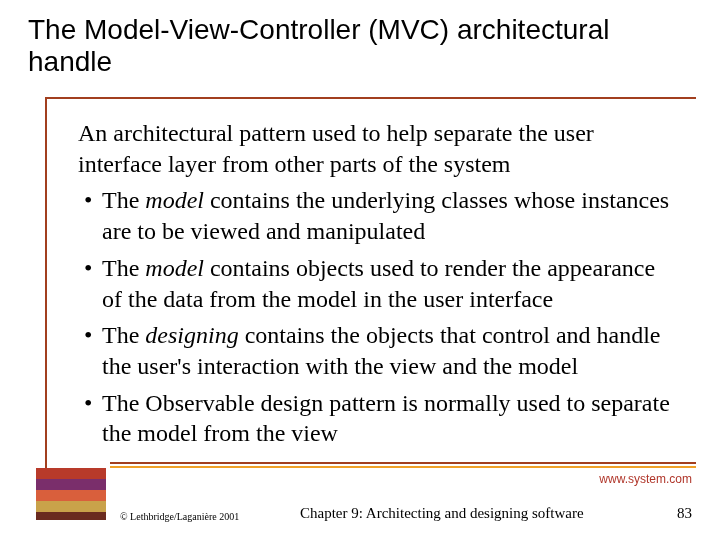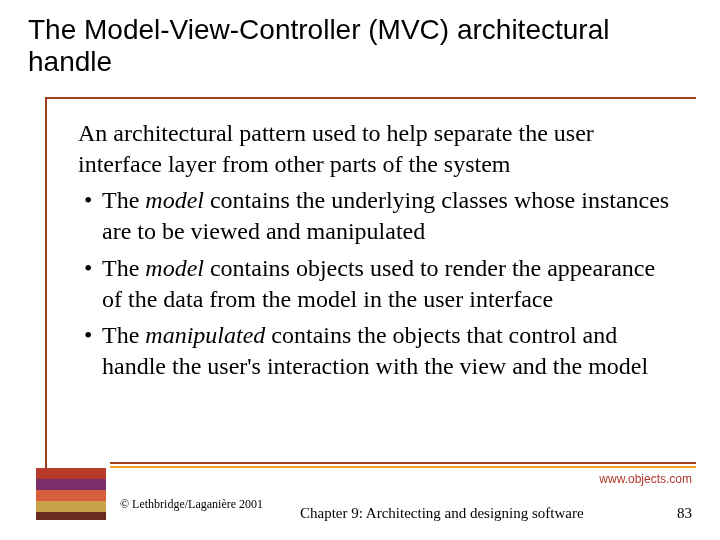--- a/index.html
+++ b/index.html
@@ -92,22 +92,22 @@
   .footer {
     position: absolute;
     left: 0;
     right: 0;
     bottom: 18px;
     height: 20px;
   }
   .copyright {
     position: absolute;
     left: 120px;
-    bottom: 10px;
-    font-size: 12px;
+    bottom: 0;
+    font-size: 10px;
   }
   .chapter {
     position: absolute;
     left: 300px;
     bottom: 0;
     font-size: 15px;
     margin-top: 44px;
   }
   .pagenum {
     position: absolute;
@@ -143,27 +143,30 @@
   <div class="body">
     <p class="intro">An architectural pattern used to help separate the user interface layer from other parts of the system</p>
     <ul class="bullets">
       <li>
         <span>The </span><em class="term">model</em><span> contains the underlying classes whose instances are to be viewed and manipulated</span>
       </li>
       <li>
         <span>The </span><em class="term">model</em><span> contains objects used to render the appearance of the data from the model in the user interface</span>
       </li>
       <li>
-        <span>The </span><em class="term">manipulated</em><span> contains the objects that control and handle the user's interaction with the view and the model</span>
+        <span>The </span><em class="term">designing</em><span> contains the objects that control and handle the user's interaction with the view and the model</span>
+      </li>
+      <li>
+        <span></span><em class="term"></em><span>The Observable design pattern is normally used to separate the model from the view</span>
       </li>
     </ul>
   </div>
 
   <div class="bottom-rule"></div>
-  <div class="url">www.objects.com</div>
+  <div class="url">www.system.com</div>
 
   <div class="swatch">
     <div class="r" style="top:0px;background:#b83a2a;"></div>
     <div class="r" style="top:11px;background:#7a2e6b;"></div>
     <div class="r" style="top:22px;background:#d95f3c;"></div>
     <div class="r" style="top:33px;background:#c9a24a;"></div>
     <div class="r" style="top:44px;background:#6a2b1f;"></div>
   </div>
 
   <div class="footer">

